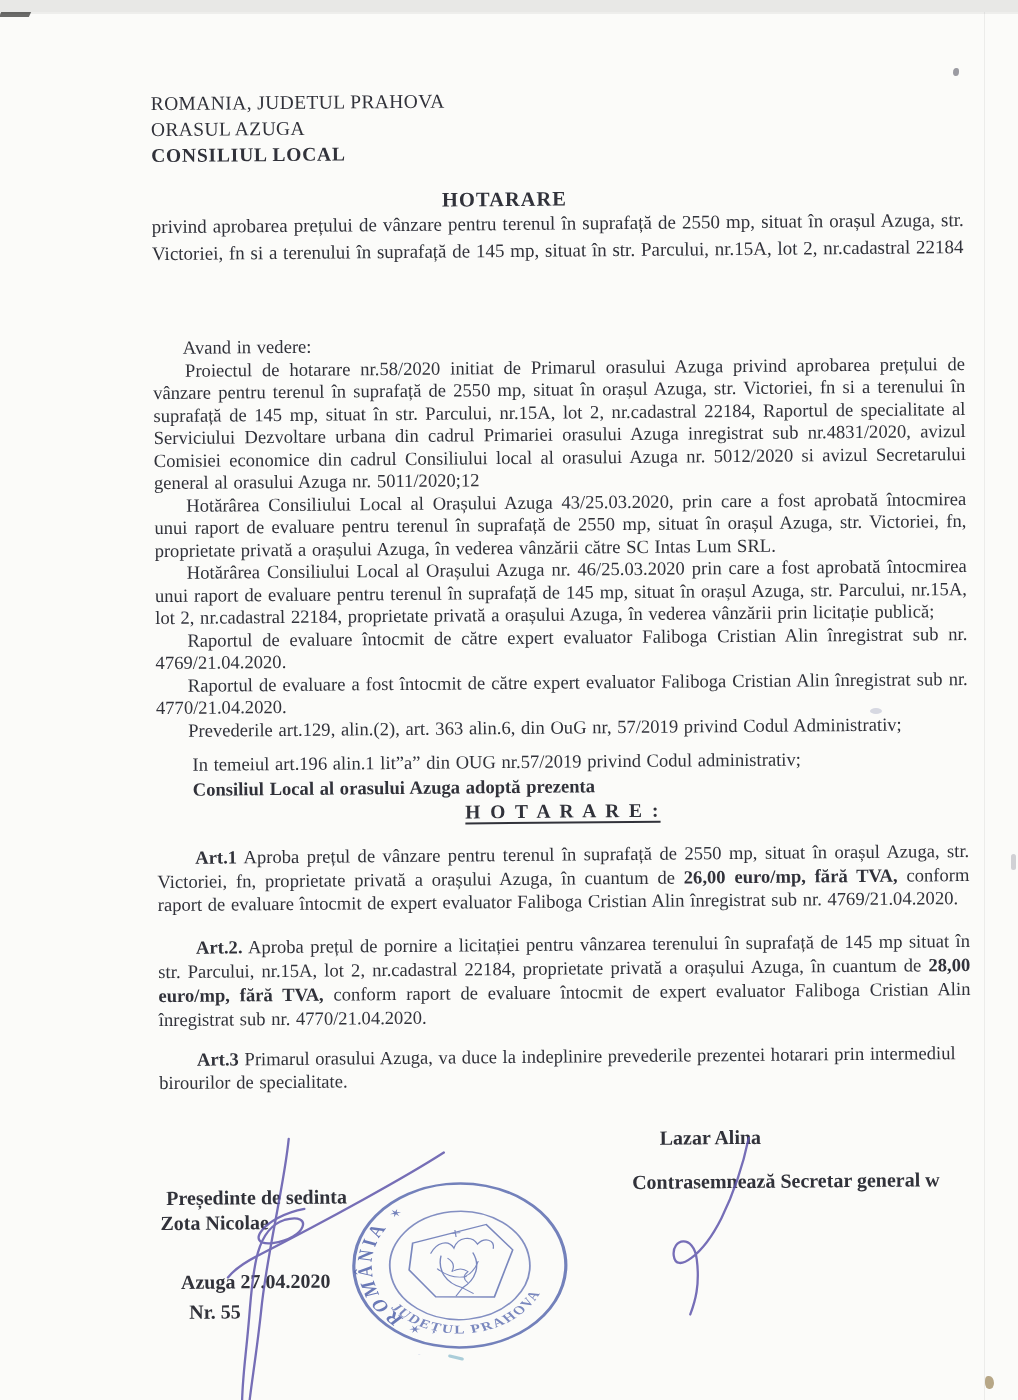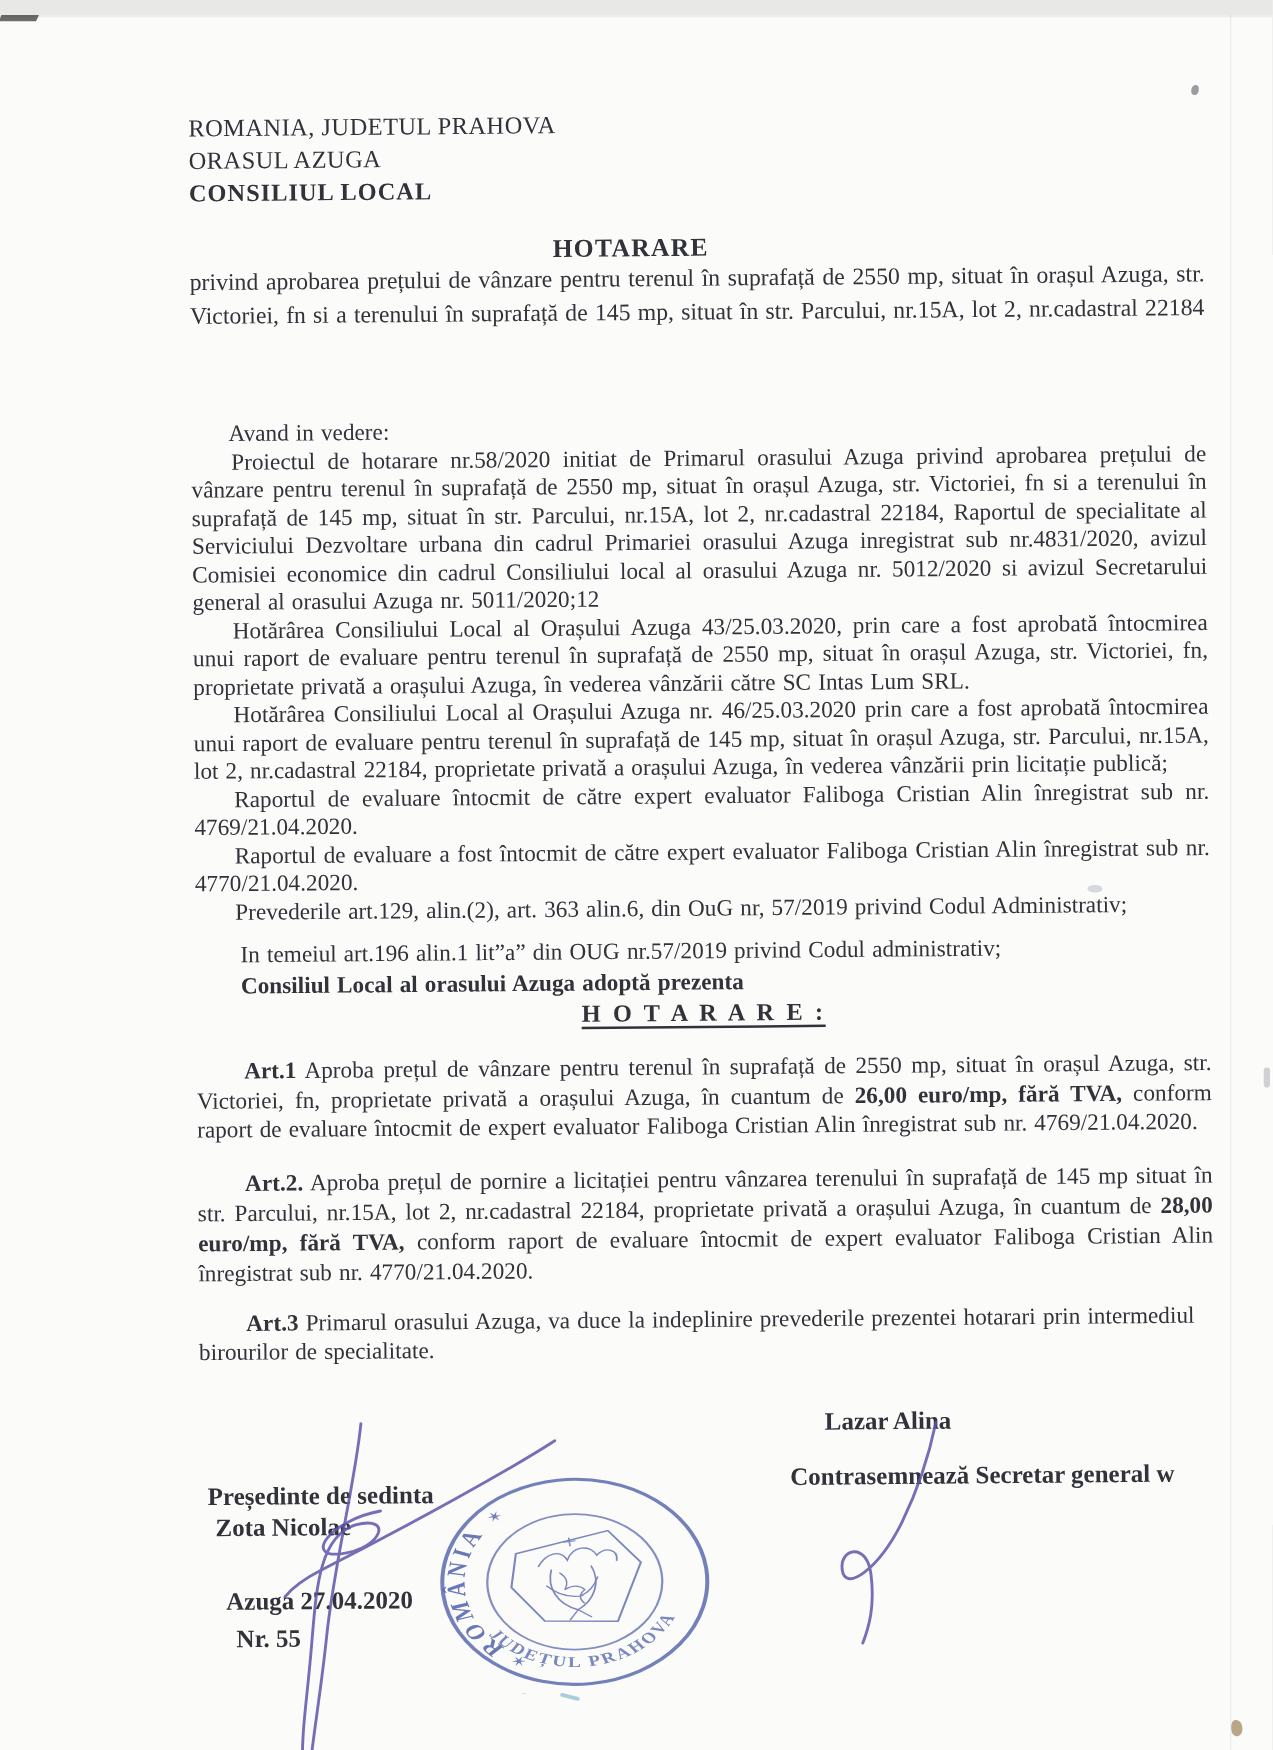--- a/index.html
+++ b/index.html
@@ -34,21 +34,21 @@
   .heading2{margin-top:16px;text-align:center;font-weight:bold;font-size:19.5px;line-height:26px;
     letter-spacing:2px;text-indent:0;}
   .heading2 span{text-decoration:underline;text-underline-offset:4px;text-decoration-thickness:1.5px;}
   .art{text-indent:38px;}
   .art.a1{margin-top:18px;line-height:23.5px;}
   .art.a2{margin-top:19px;line-height:24px;}
   .art.a3{margin-top:16px;line-height:23px;text-align:left;}
 
   .sig{position:absolute;font-size:20px;font-weight:bold;white-space:nowrap;}
   .sig-left-role{left:162px;top:1172px;}
-  .sig-left-name{left:168px;top:1197px;}
+  .sig-left-name{left:156px;top:1197px;}
   .sig-right-role{left:628px;top:1160px;}
   .sig-right-name{left:656px;top:1116px;}
   .footer-date{left:176px;top:1256px;}
   .footer-nr{left:184px;top:1286px;}
 
   .stamp{position:absolute;left:340px;top:1164px;opacity:.92;}
   .sign-overlay{position:absolute;left:140px;top:1110px;}
 
   
   .artifact{position:absolute;pointer-events:none;}

